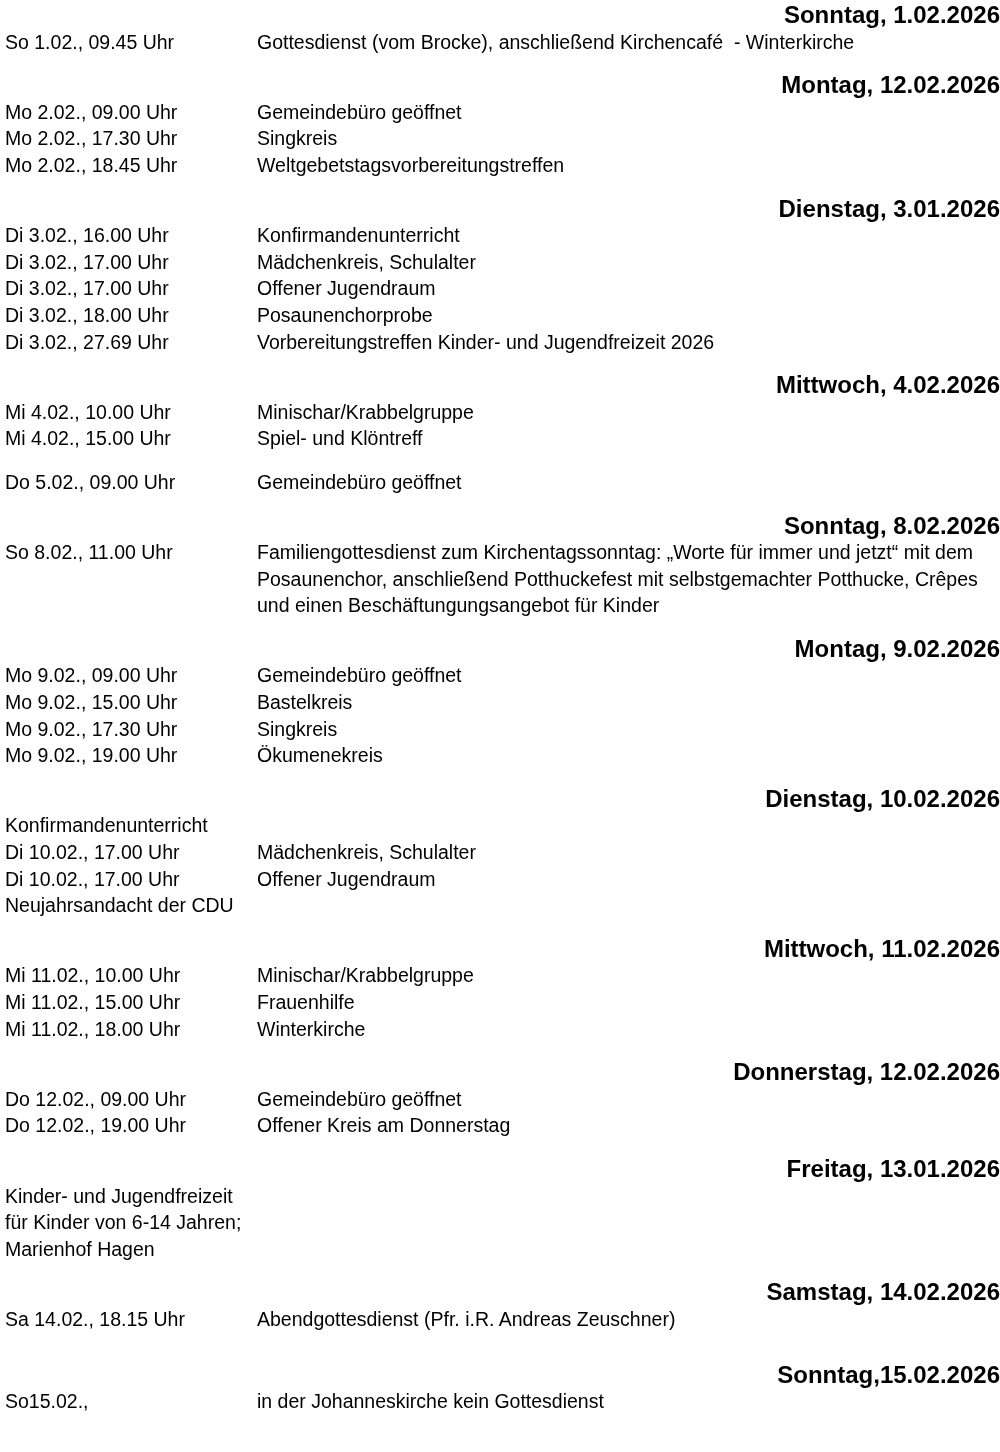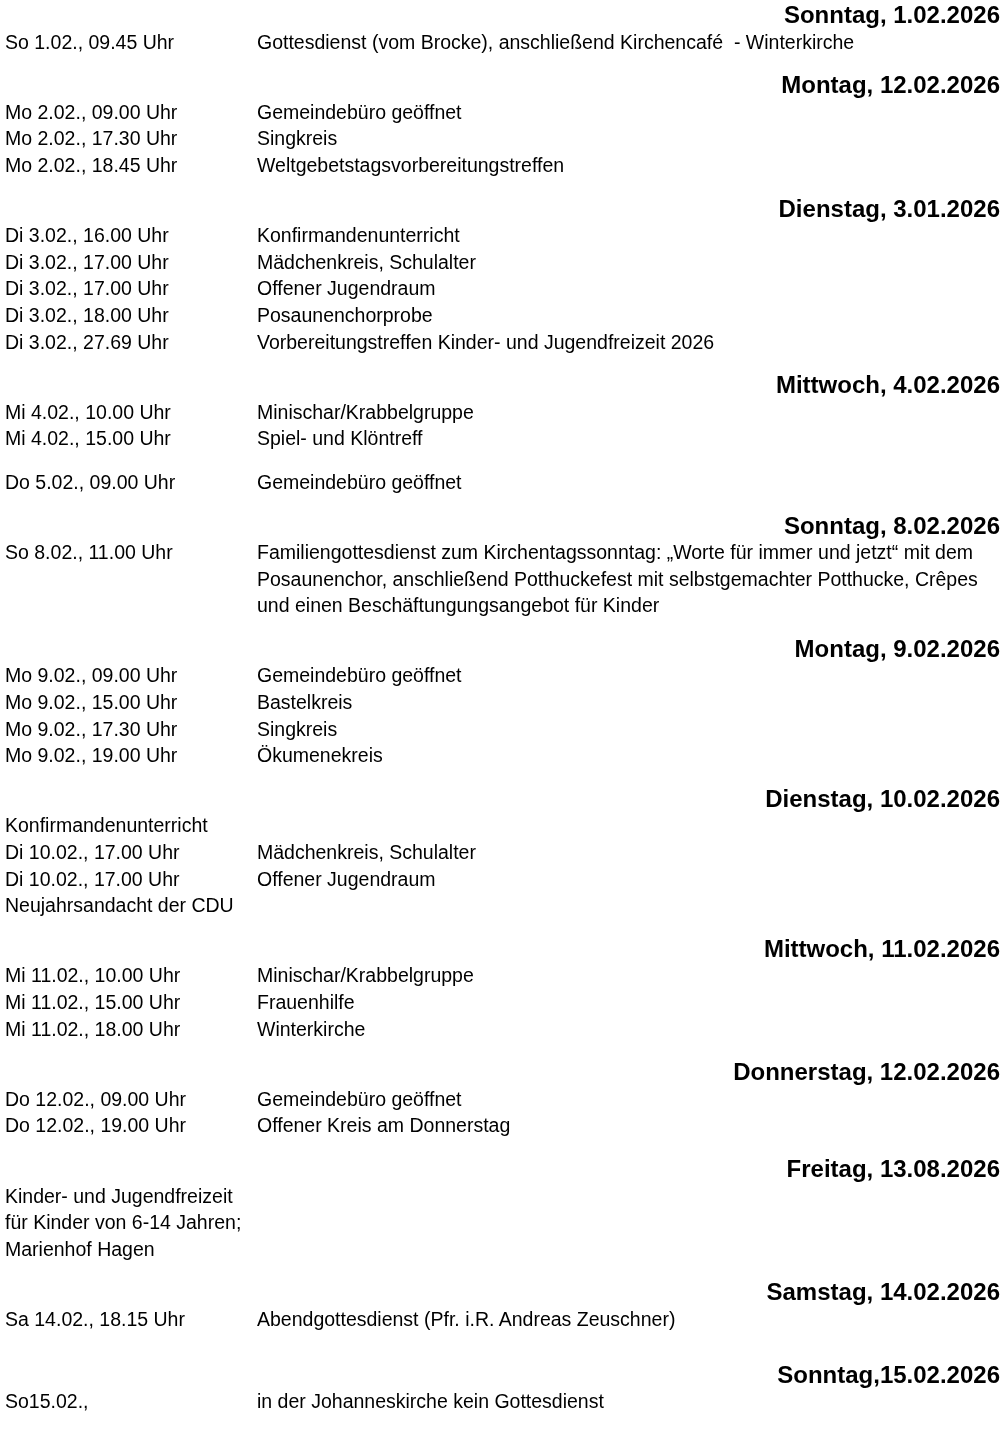--- a/index.html
+++ b/index.html
@@ -164,21 +164,21 @@
       <div class="event-row">
         <div class="event-time">Do 12.02., 09.00 Uhr</div>
         <div class="event-desc">Gemeindebüro geöffnet</div>
       </div>
       <div class="event-row">
         <div class="event-time">Do 12.02., 19.00 Uhr</div>
         <div class="event-desc">Offener Kreis am Donnerstag</div>
       </div>
     </section>
     <section class="day-section">
-      <h2 class="day-header">Freitag, 13.08.2026</h2>
+      <h2 class="day-header">Freitag, 13.01.2026</h2>
       <div class="event-row">
         <div class="event-desc">Kinder- und Jugendfreizeit für Kinder von 6-14 Jahren; Marienhof Hagen</div>
       </div>
     </section>
     <section class="day-section">
       <h2 class="day-header">Samstag, 14.02.2026</h2>
       <div class="event-row">
         <div class="event-time">Sa 14.02., 18.15 Uhr</div>
         <div class="event-desc">Abendgottesdienst (Pfr. i.R. Andreas Zeuschner)</div>
       </div>

